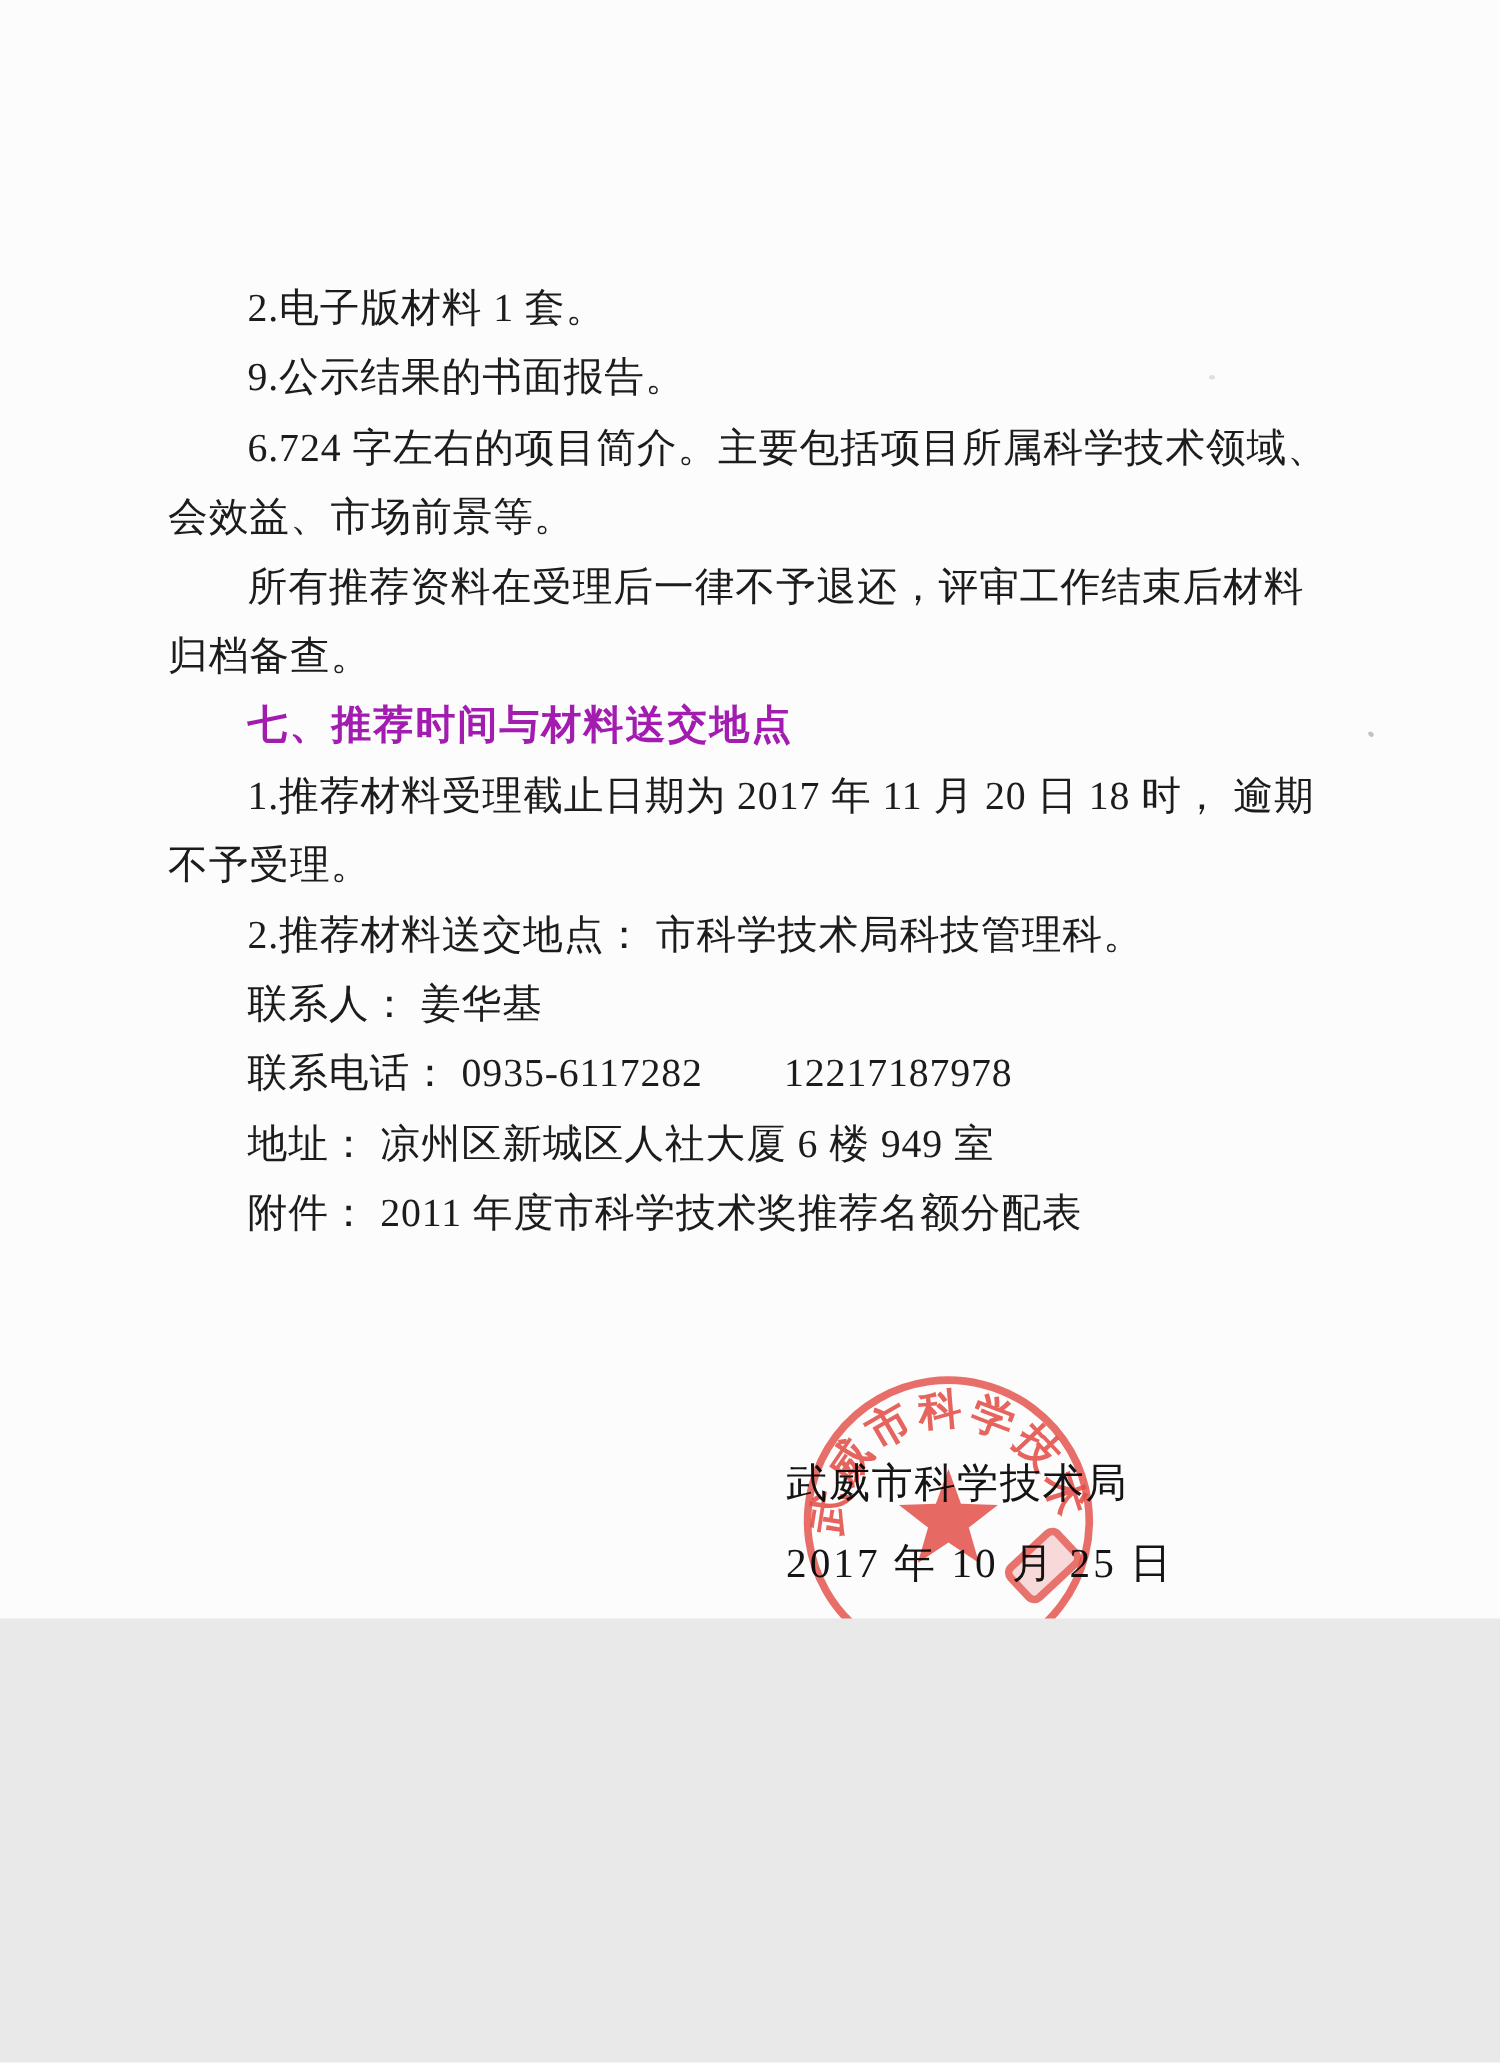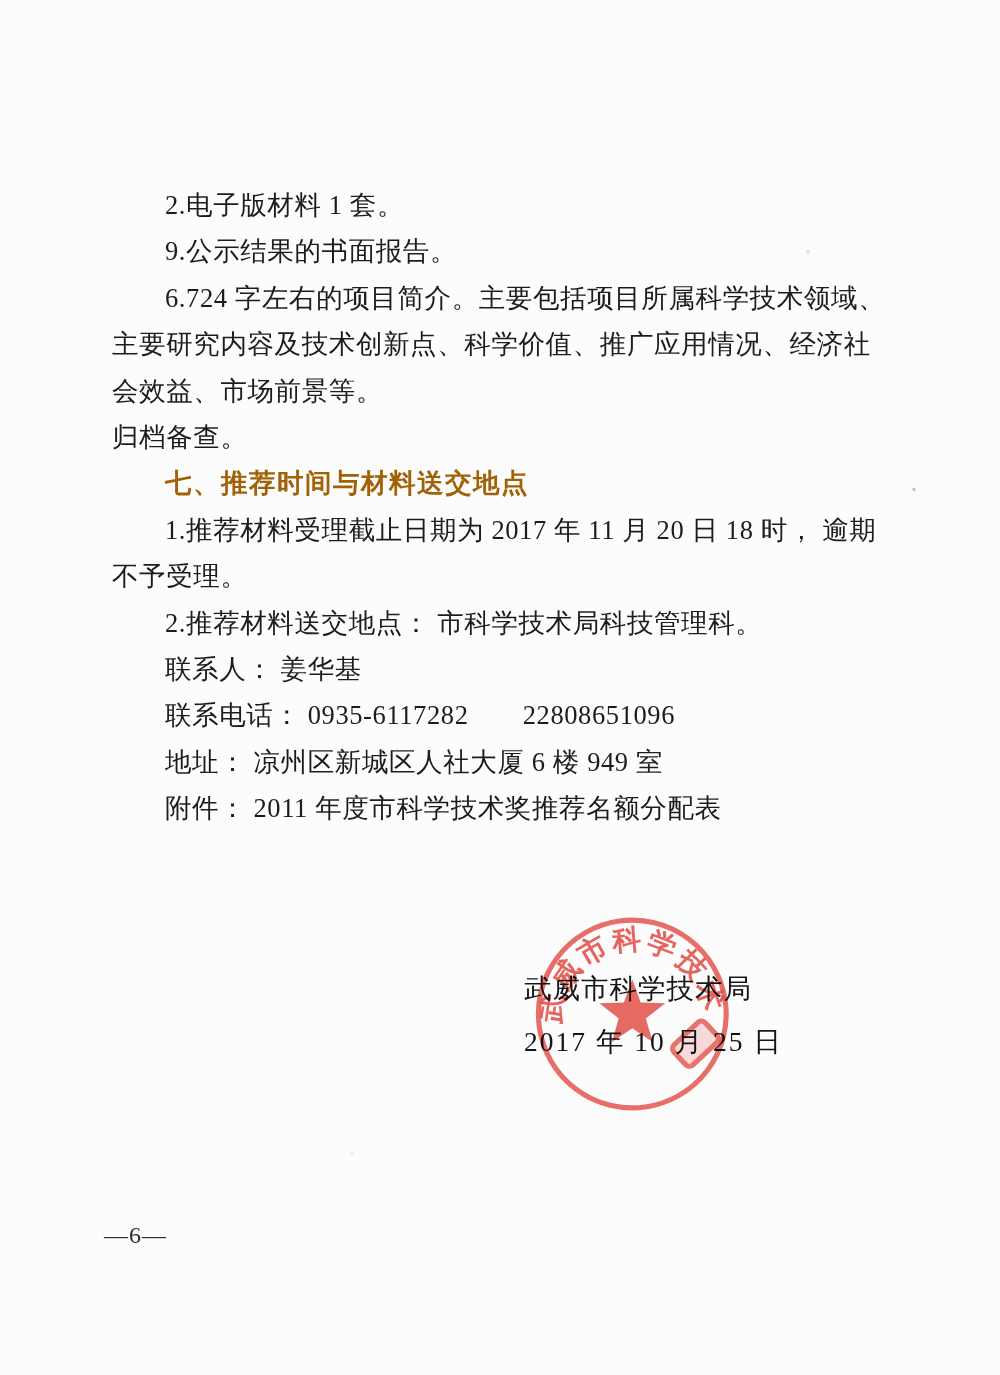--- a/index.html
+++ b/index.html
@@ -3,21 +3,21 @@
 <meta charset="utf-8">
 <style>
   html,body{margin:0;padding:0;}
   body{
     width:1000px;height:1375px;
     background:#e9e9e9;
     font-family:"Liberation Serif", serif;
   }
   .page{
     position:relative;
-    width:1000px;height:1375px;
+    width:1000px;height:1079px;
     background:#fcfcfc;
     overflow:hidden;
     color:#1f1f1f;
   }
   
   .body-text{
     position:absolute;
     left:112px; top:182px;
     width:740px;
     font-size:26.5px;
@@ -27,21 +27,21 @@
   .line{
     height:46.4px;
     line-height:46.4px;
     white-space:nowrap;
   }
   .line.indent{ padding-left:53px; }
   .line.heading{
     font-family:"Liberation Sans", sans-serif;
     font-weight:700;
     letter-spacing:1.5px;
-    color:#a16207;
+    color:#a21caf;
   }
   
   .signature{
     position:absolute;
     left:524px; top:962px;
     font-size:27.5px;
     letter-spacing:1px;
     color:#151515;
   }
   .signature .sig-line{
@@ -79,29 +79,29 @@
 </style>
 </head>
 <body>
 
 <div class="page">
 
   <div class="body-text">
     <div class="line indent">2.电子版材料 1 套。</div>
     <div class="line indent">9.公示结果的书面报告。</div>
     <div class="line indent">6.724 字左右的项目简介。主要包括项目所属科学技术领域、</div>
-    <div class="line">主要研究内容及技术创新点、科学价值、推广应用情况、经济社</div>
     <div class="line">会效益、市场前景等。</div>
+    <div class="line indent">所有推荐资料在受理后一律不予退还，评审工作结束后材料</div>
     <div class="line">归档备查。</div>
     <div class="line indent heading">七、推荐时间与材料送交地点</div>
     <div class="line indent">1.推荐材料受理截止日期为 2017 年 11 月 20 日 18 时， 逾期</div>
     <div class="line">不予受理。</div>
     <div class="line indent">2.推荐材料送交地点： 市科学技术局科技管理科。</div>
     <div class="line indent">联系人： 姜华基</div>
-    <div class="line indent">联系电话： 0935-6117282　　22808651096</div>
+    <div class="line indent">联系电话： 0935-6117282　　12217187978</div>
     <div class="line indent">地址： 凉州区新城区人社大厦 6 楼 949 室</div>
     <div class="line indent">附件： 2011 年度市科学技术奖推荐名额分配表</div>
   </div>
 
   <div class="signature">
     <div class="sig-line sig-org">武威市科学技术局</div>
     <div class="sig-line sig-date">2017 年 10 月 25 日</div>
   </div>
 
   <div class="seal">

